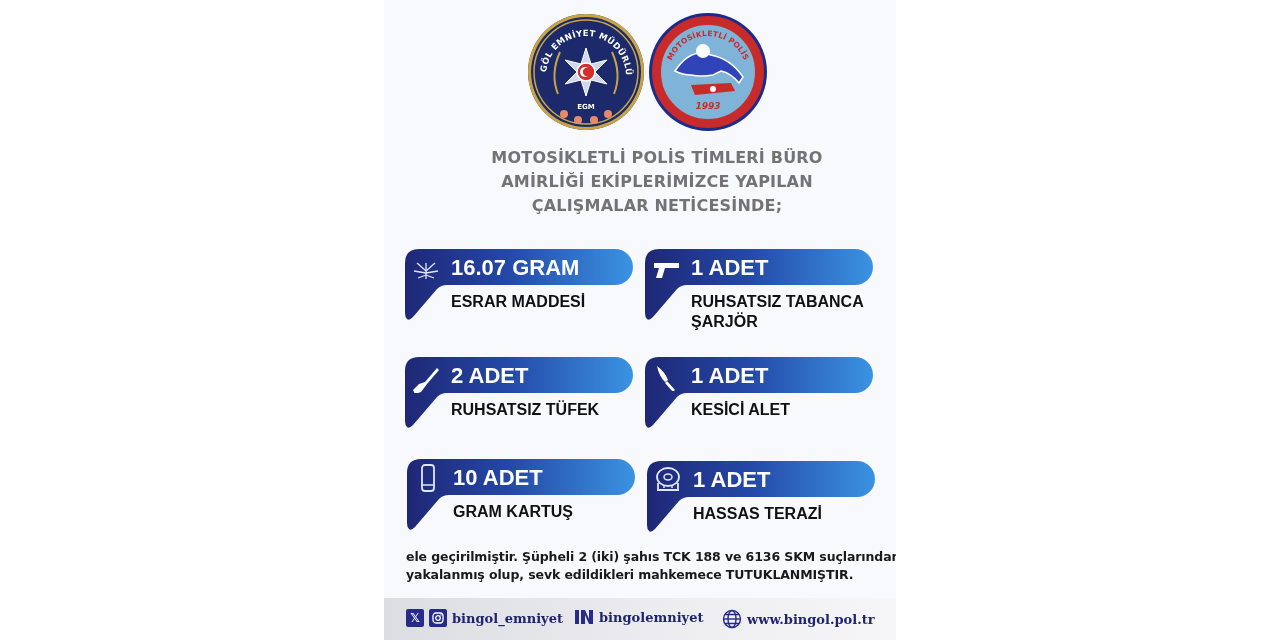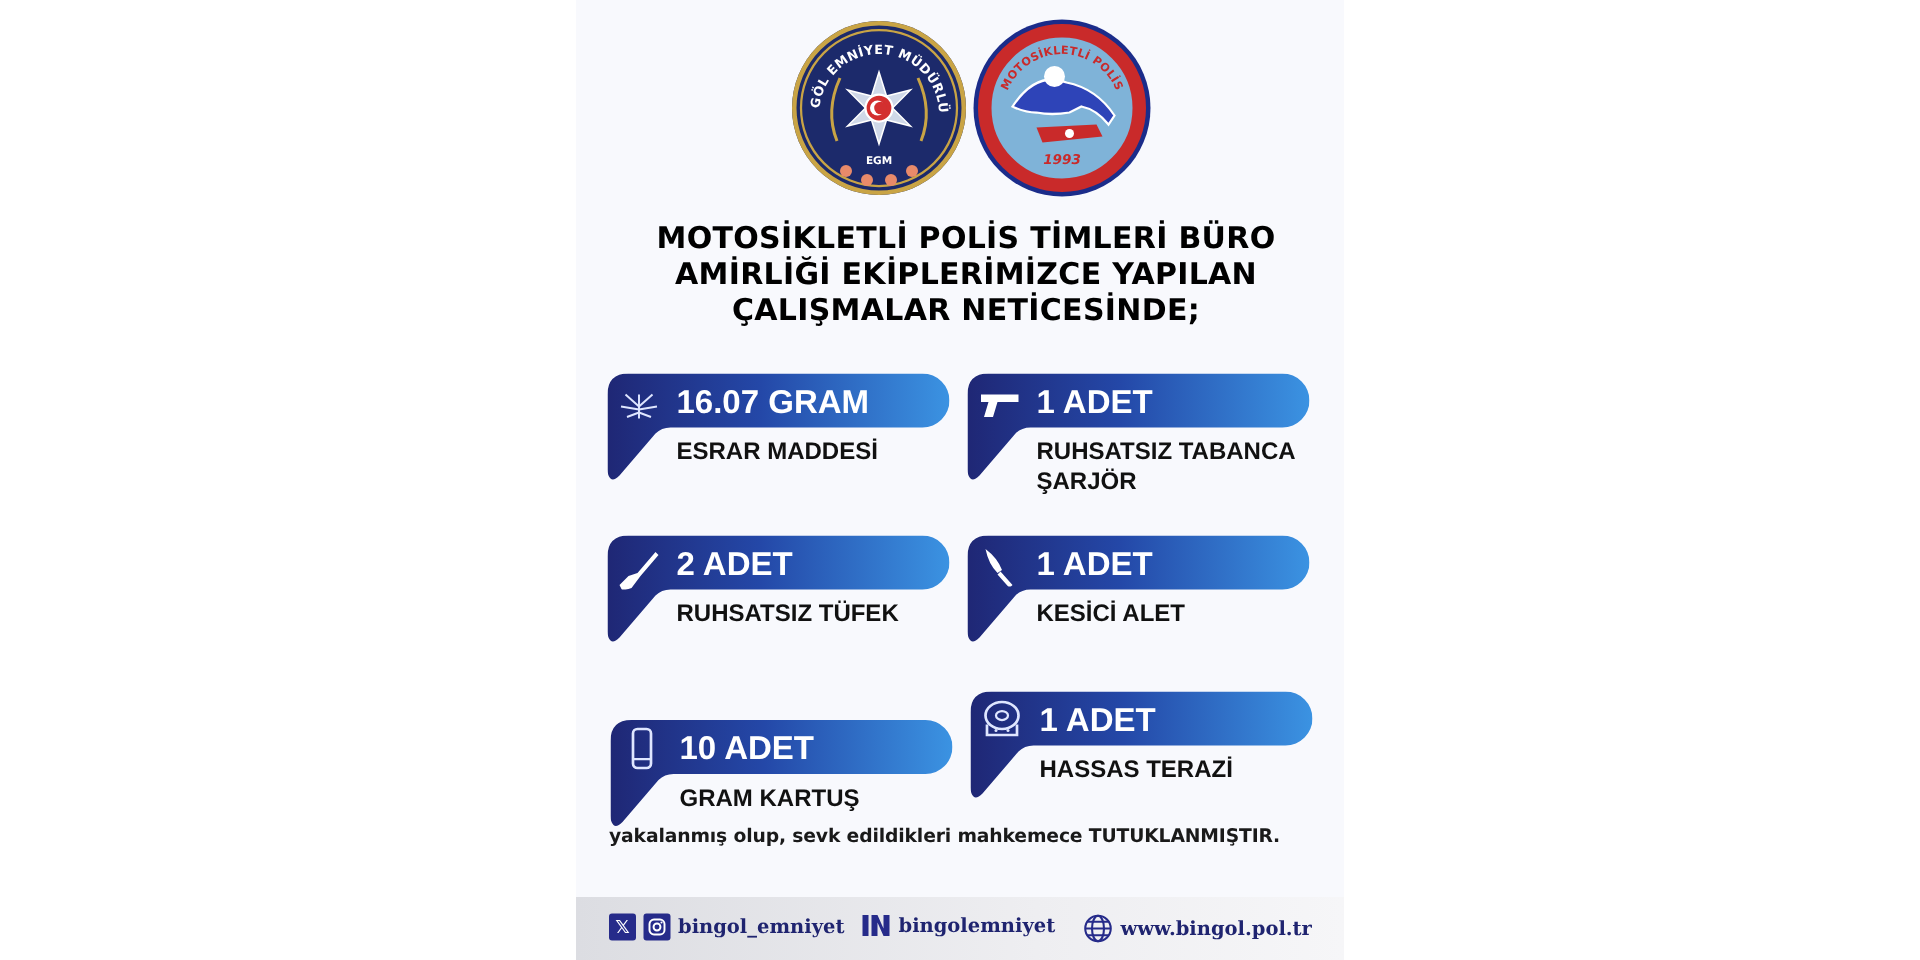--- a/index.html
+++ b/index.html
@@ -3,21 +3,21 @@
 <meta charset="utf-8">
 <style>
   html, body { margin:0; padding:0; }
   body { width:1280px; height:640px; background:#ffffff; position:relative; overflow:hidden; font-family:"Liberation Sans", sans-serif; }
   .poster { position:absolute; left:384px; top:0; width:512px; height:640px; background:#f8f9fd; overflow:hidden; }
   .logos { position:absolute; top:14px; left:0; width:512px; height:118px; }
   .logo { position:absolute; top:0; width:116px; height:116px; border-radius:50%; }
   .logo-egm { left:144px; background:#1c2a6b; box-shadow:0 0 0 3px #c9a445 inset; }
   .logo-moto { left:268px; width:112px; height:112px; top:2px; background:#7fb3d8; border:9px solid #c92a2a; box-sizing:border-box; box-shadow:0 0 0 3px #1b2c8a; }
   .logo svg { position:absolute; left:0; top:0; }
-  .headline { position:absolute; top:146px; left:4px; width:512px; text-align:center; color:#000000; font-weight:900; font-size:20px; line-height:24px; letter-spacing:0.2px; font-family:"DejaVu Sans", sans-serif; }
+  .headline { position:absolute; top:146px; left:17px; width:512px; text-align:center; color:#737373; font-weight:900; font-size:16px; line-height:24px; letter-spacing:0.2px; font-family:"DejaVu Sans", sans-serif; }
   .headline div { white-space:nowrap; }
   .card { position:absolute; width:228px; height:74px; }
   .card svg.shape { position:absolute; left:0; top:0; }
   .card .icon { position:absolute; left:6px; top:8px; width:30px; height:24px; }
   .card .qty { position:absolute; left:46px; top:4px; color:#ffffff; font-weight:700; font-size:22px; line-height:30px; white-space:nowrap; }
   .card .desc { position:absolute; left:46px; top:43px; color:#111; font-weight:700; font-size:16px; line-height:20px; white-space:nowrap; }
   .bodytext { position:absolute; top:548px; left:22px; width:470px; font-size:12.5px; line-height:18px; color:#1a1a1a; font-weight:700; font-family:"DejaVu Sans", sans-serif; letter-spacing:-0.1px; }
   .bodytext div { white-space:nowrap; }
   .footer { position:absolute; left:0; top:598px; width:512px; height:42px; background:linear-gradient(90deg,#dcdde2,#eeeef1 60%,#f6f6f8); }
   .f-item { position:absolute; top:11px; display:flex; align-items:center; gap:5px; color:#1f2470; font-weight:700; font-size:13px; font-family:"DejaVu Serif", serif; }
@@ -137,21 +137,21 @@
     </svg>
     <svg class="icon" viewBox="0 0 30 24" style="top:4px; height:30px;">
         <path d="M6,2 Q14,8 17,16 L14,18 Q8,12 6,2 Z M16,17 L24,26 L22,28 L14,19 Z" fill="#ffffff"></path>
       </svg>
     <div class="qty">1 ADET</div>
     <div class="desc">
         <div>KESİCİ ALET</div>
       </div>
   </div>
 
-  <div class="card" style="left:23px; top:480px;">
+  <div class="card" style="left:23px; top:459px;">
     <svg class="shape" width="228" height="74" viewBox="0 0 228 74">
       <path d="M14,0 H210 A18,18 0 0 1 210,36 H42 Q36,36 32,40 L8,68 Q4,72 2,70 Q0,68 0,64 V14 Q0,0 14,0 Z" fill="url(#g1)"></path>
     </svg>
     <svg class="icon" viewBox="0 0 30 30" style="top:4px; height:30px;">
         <rect x="9" y="2" width="12" height="26" rx="3" fill="none" stroke="#dfe6ff" stroke-width="1.8"></rect>
         <line x1="9" y1="22" x2="21" y2="22" stroke="#dfe6ff" stroke-width="1.5"></line>
       </svg>
     <div class="qty">10 ADET</div>
     <div class="desc">
         <div>GRAM KARTUŞ</div>
@@ -169,20 +169,21 @@
         <circle cx="11" cy="22" r="1" fill="#dfe6ff"></circle>
         <circle cx="19" cy="22" r="1" fill="#dfe6ff"></circle>
       </svg>
     <div class="qty">1 ADET</div>
     <div class="desc">
         <div>HASSAS TERAZİ</div>
       </div>
   </div>
 
   <div class="bodytext">
+    <div>ele geçirilmiştir. Şüpheli 2 (iki) şahıs TCK 188 ve 6136 SKM suçlarından</div>
     <div>yakalanmış olup, sevk edildikleri mahkemece TUTUKLANMIŞTIR.</div>
   </div>
 
   <div class="footer">
     <div class="f-item" style="left:22px;">
       <span class="sq">𝕏</span>
       <span class="sq">
         <svg width="12" height="12" viewBox="0 0 12 12">
             <rect x="1" y="1" width="10" height="10" rx="3" fill="none" stroke="#fff" stroke-width="1.3"></rect>
             <circle cx="6" cy="6" r="2.3" fill="none" stroke="#fff" stroke-width="1.3"></circle>

